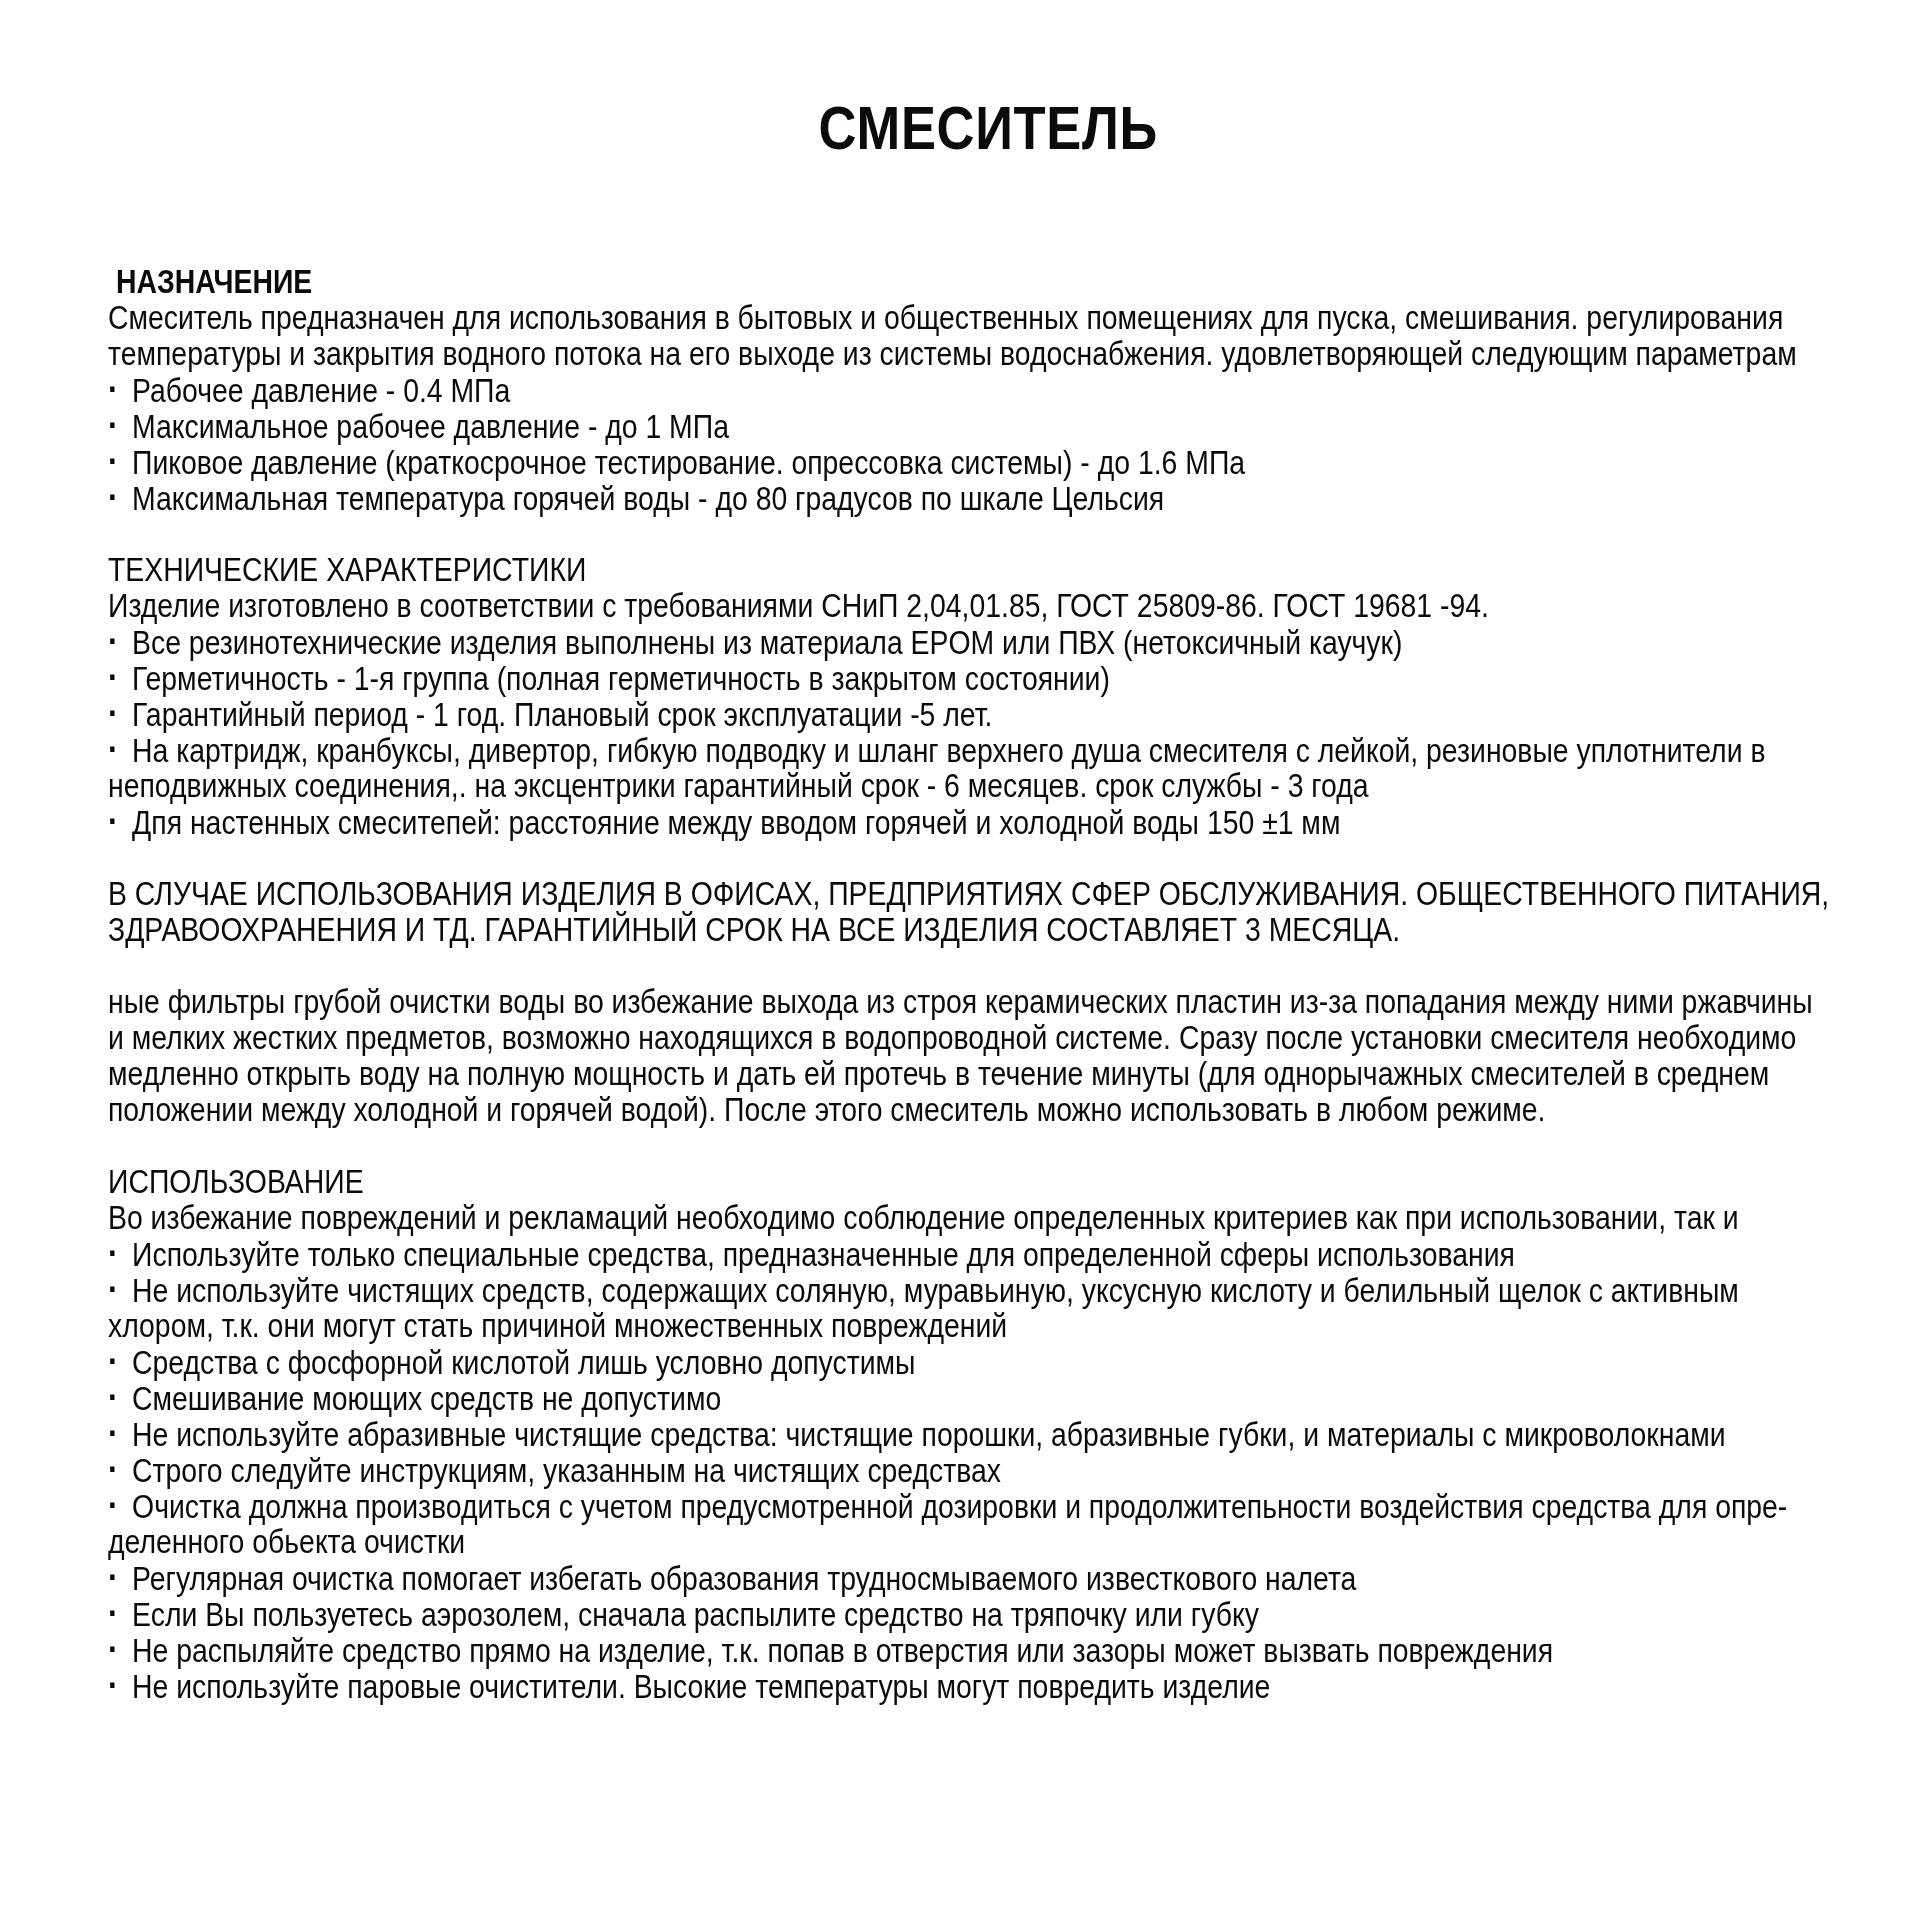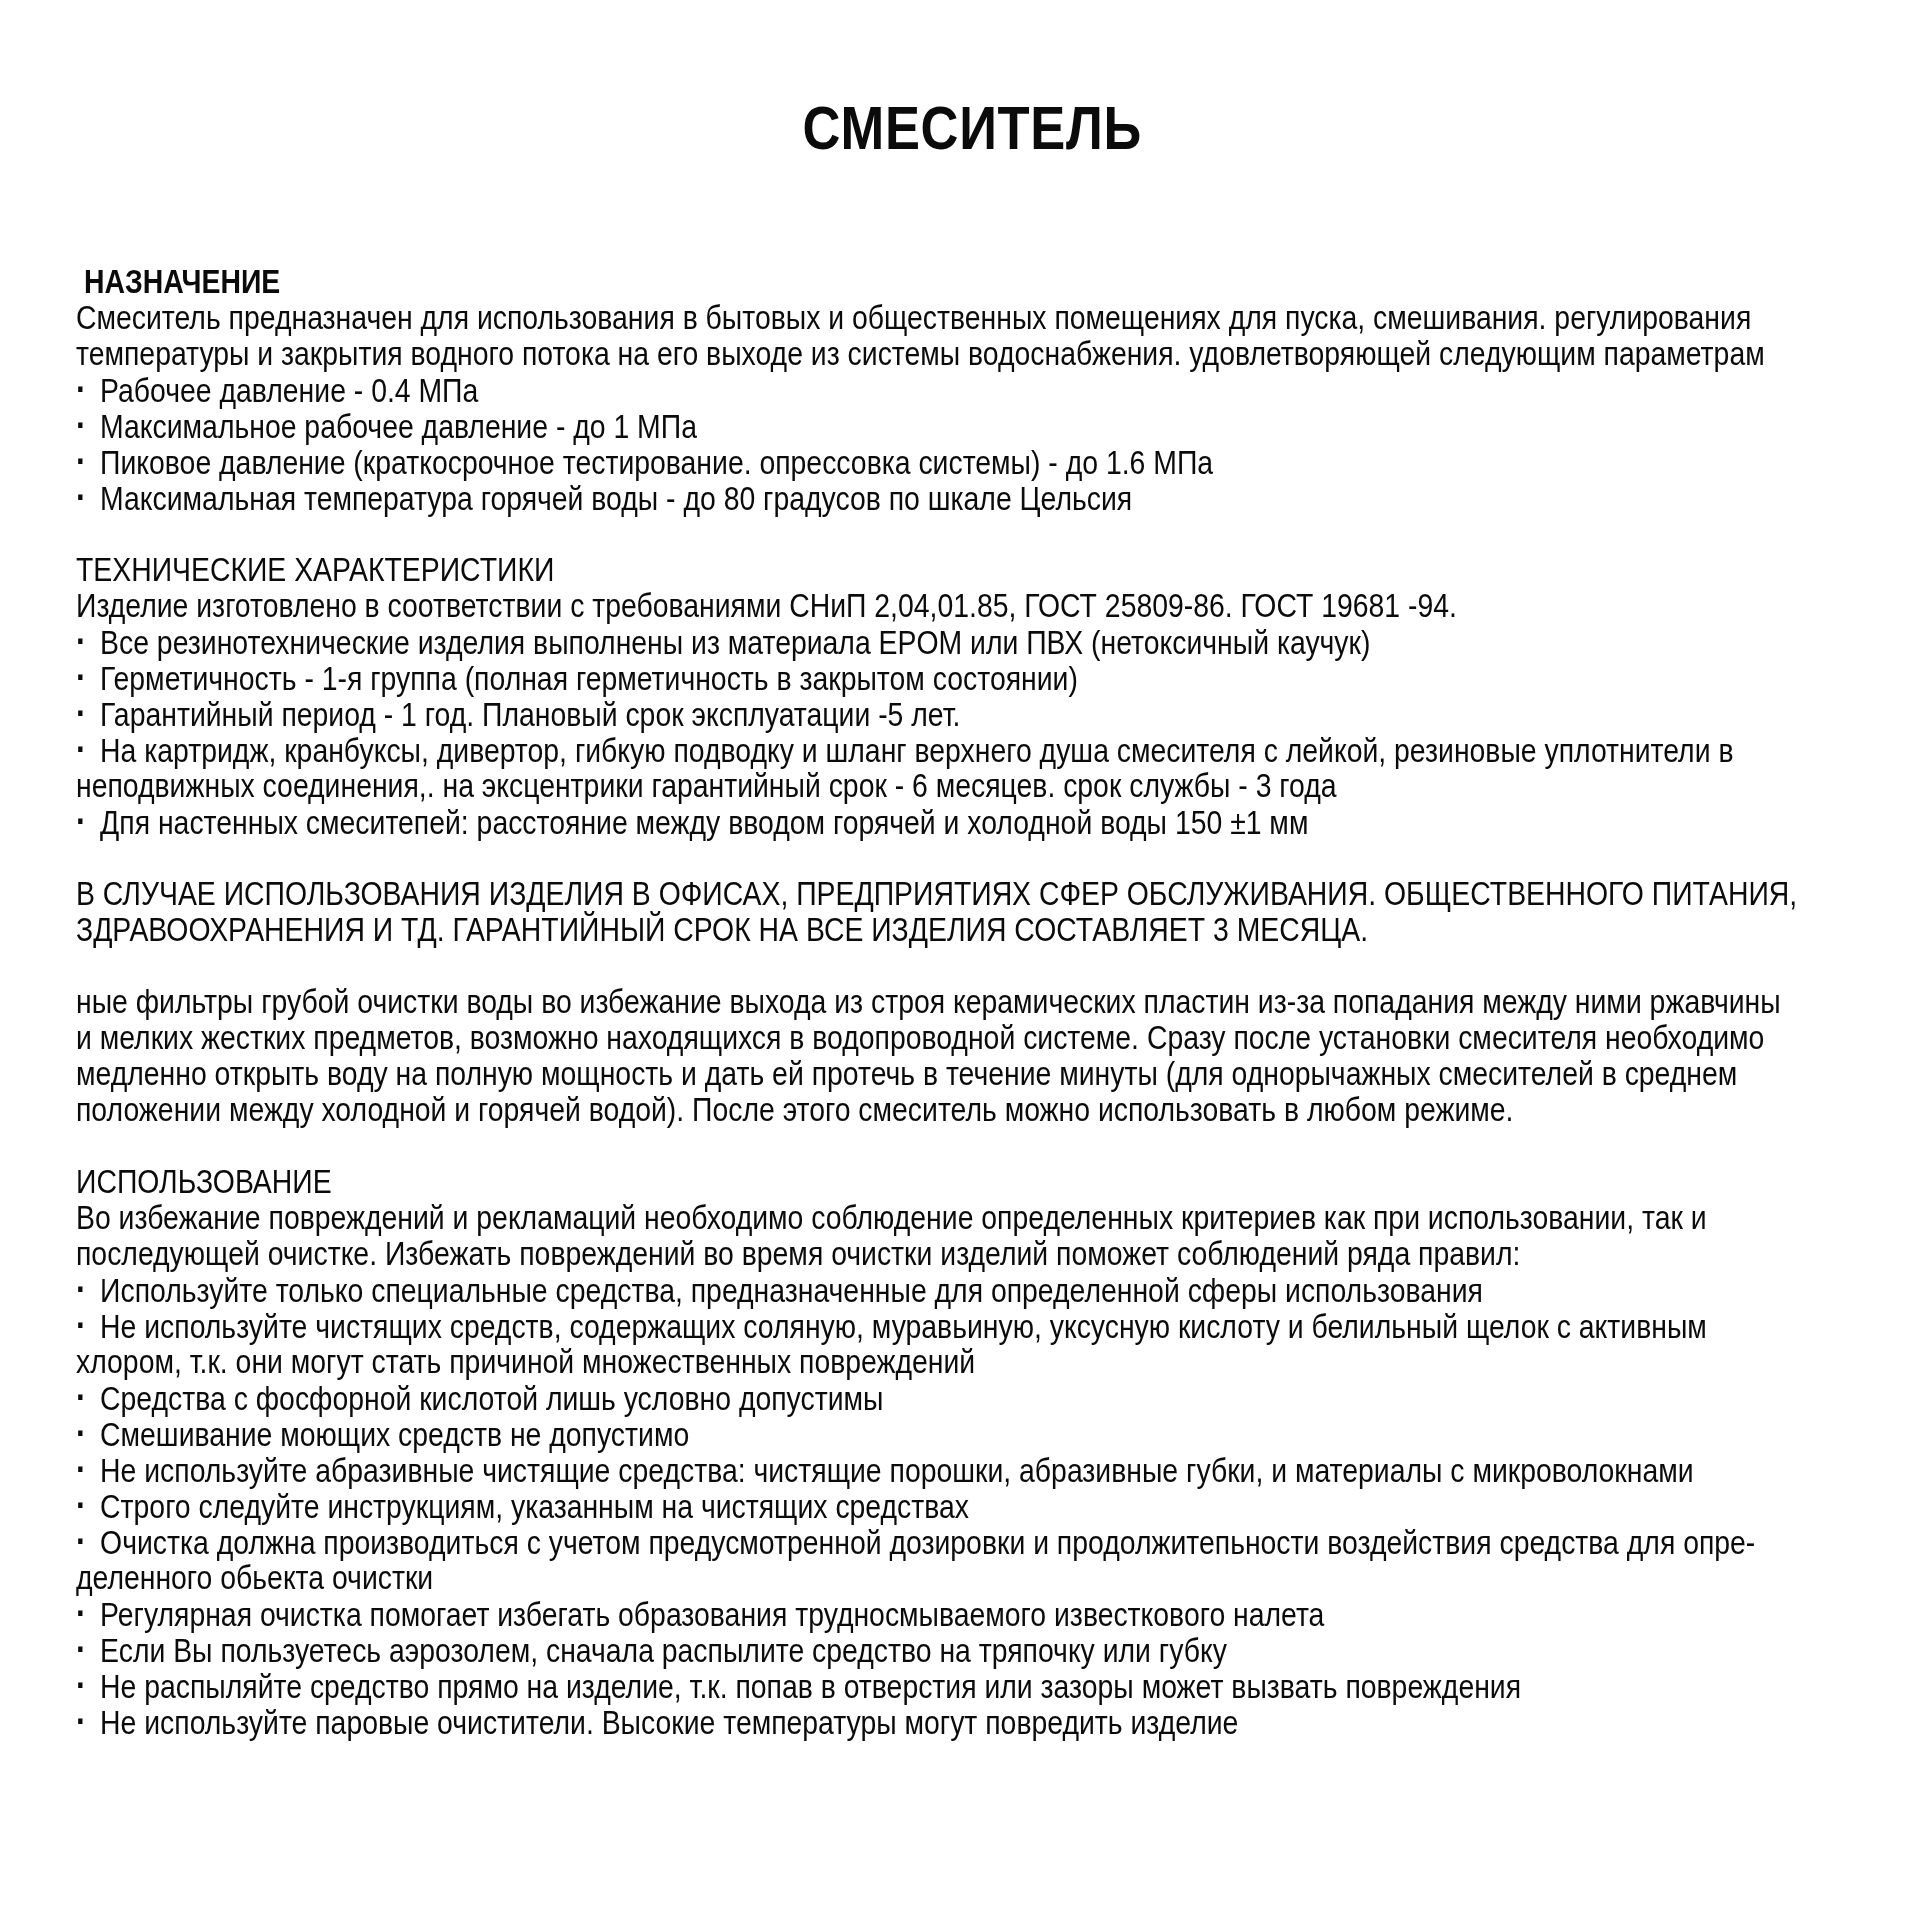--- a/index.html
+++ b/index.html
@@ -11,21 +11,21 @@
     width: 1931px;
     height: 1932px;
     font-family: "Liberation Sans", "DejaVu Sans", sans-serif;
     color: #0b0b0b;
     overflow: hidden;
   }
   .page {
     box-sizing: border-box;
     width: 1931px;
     height: 1932px;
-    padding: 92px 62px 0 76px;
+    padding: 92px 62px 0 108px;
   }
   .doc-title {
     text-align: center;
     font-size: 61px;
     font-weight: 700;
     line-height: 72px;
     height: 72px;
     letter-spacing: 0.8px;
     white-space: nowrap;
   }
@@ -98,21 +98,20 @@
       </section>
       <section class="section">
         <div class="line"><span class="squeeze">ные фильтры грубой очистки воды во избежание выхода из строя керамических пластин из-за попадания между ними ржавчины</span></div>
         <div class="line"><span class="squeeze">и мелких жестких предметов, возможно находящихся в водопроводной системе. Сразу после установки смесителя необходимо</span></div>
         <div class="line"><span class="squeeze">медленно открыть воду на полную мощность и дать ей протечь в течение минуты (для однорычажных смесителей в среднем</span></div>
         <div class="line"><span class="squeeze">положении между холодной и горячей водой). После этого смеситель можно использовать в любом режиме.</span></div>
       </section>
       <section class="section">
         <div class="line"><span class="squeeze">ИСПОЛЬЗОВАНИЕ</span></div>
         <div class="line"><span class="squeeze">Во избежание повреждений и рекламаций необходимо соблюдение определенных критериев как при использовании, так и</span></div>
-        <div class="line"><span class="squeeze">последующей очистке. Избежать повреждений во время очистки изделий поможет соблюдений ряда правил:</span></div>
         <div class="line"><span class="squeeze"><span class="bullet">·</span>Используйте только специальные средства, предназначенные для определенной сферы использования</span></div>
         <div class="line"><span class="squeeze"><span class="bullet">·</span>Не используйте чистящих средств, содержащих соляную, муравьиную, уксусную кислоту и белильный щелок с активным</span></div>
         <div class="line"><span class="squeeze">хлором, т.к. они могут стать причиной множественных повреждений</span></div>
         <div class="line"><span class="squeeze"><span class="bullet">·</span>Средства с фосфорной кислотой лишь условно допустимы</span></div>
         <div class="line"><span class="squeeze"><span class="bullet">·</span>Смешивание моющих средств не допустимо</span></div>
         <div class="line"><span class="squeeze"><span class="bullet">·</span>Не используйте абразивные чистящие средства: чистящие порошки, абразивные губки, и материалы с микроволокнами</span></div>
         <div class="line"><span class="squeeze"><span class="bullet">·</span>Строго следуйте инструкциям, указанным на чистящих средствах</span></div>
         <div class="line"><span class="squeeze"><span class="bullet">·</span>Очистка должна производиться с учетом предусмотренной дозировки и продолжитепьности воздействия средства для опре-</span></div>
         <div class="line"><span class="squeeze">деленного обьекта очистки</span></div>
         <div class="line"><span class="squeeze"><span class="bullet">·</span>Регулярная очистка помогает избегать образования трудносмываемого известкового налета</span></div>

